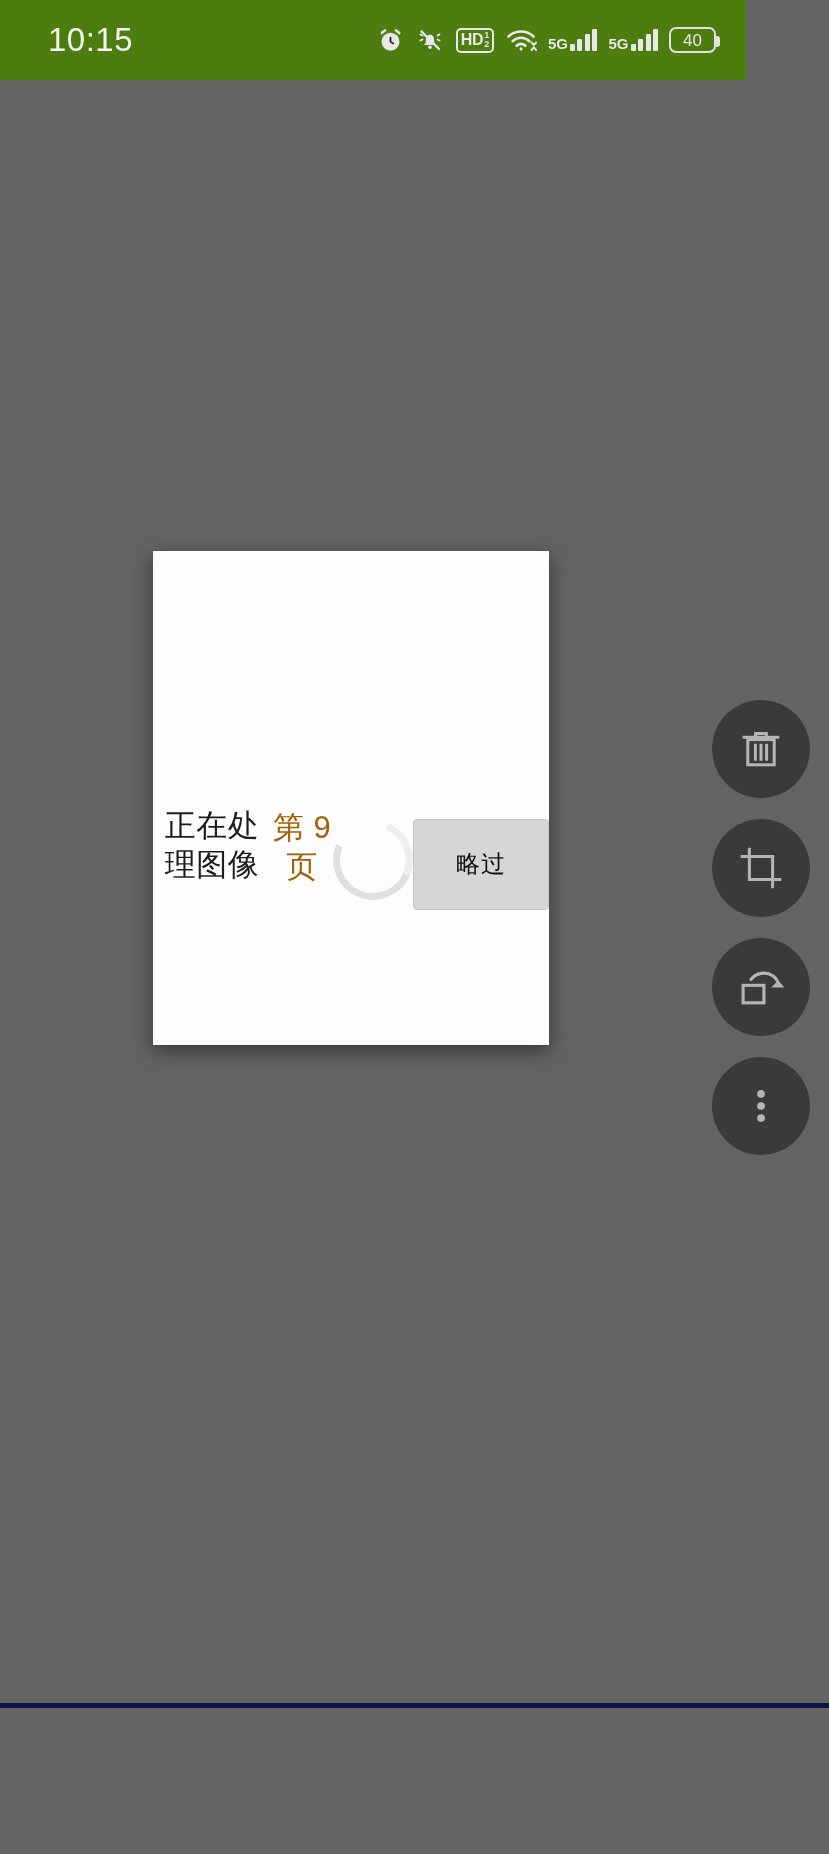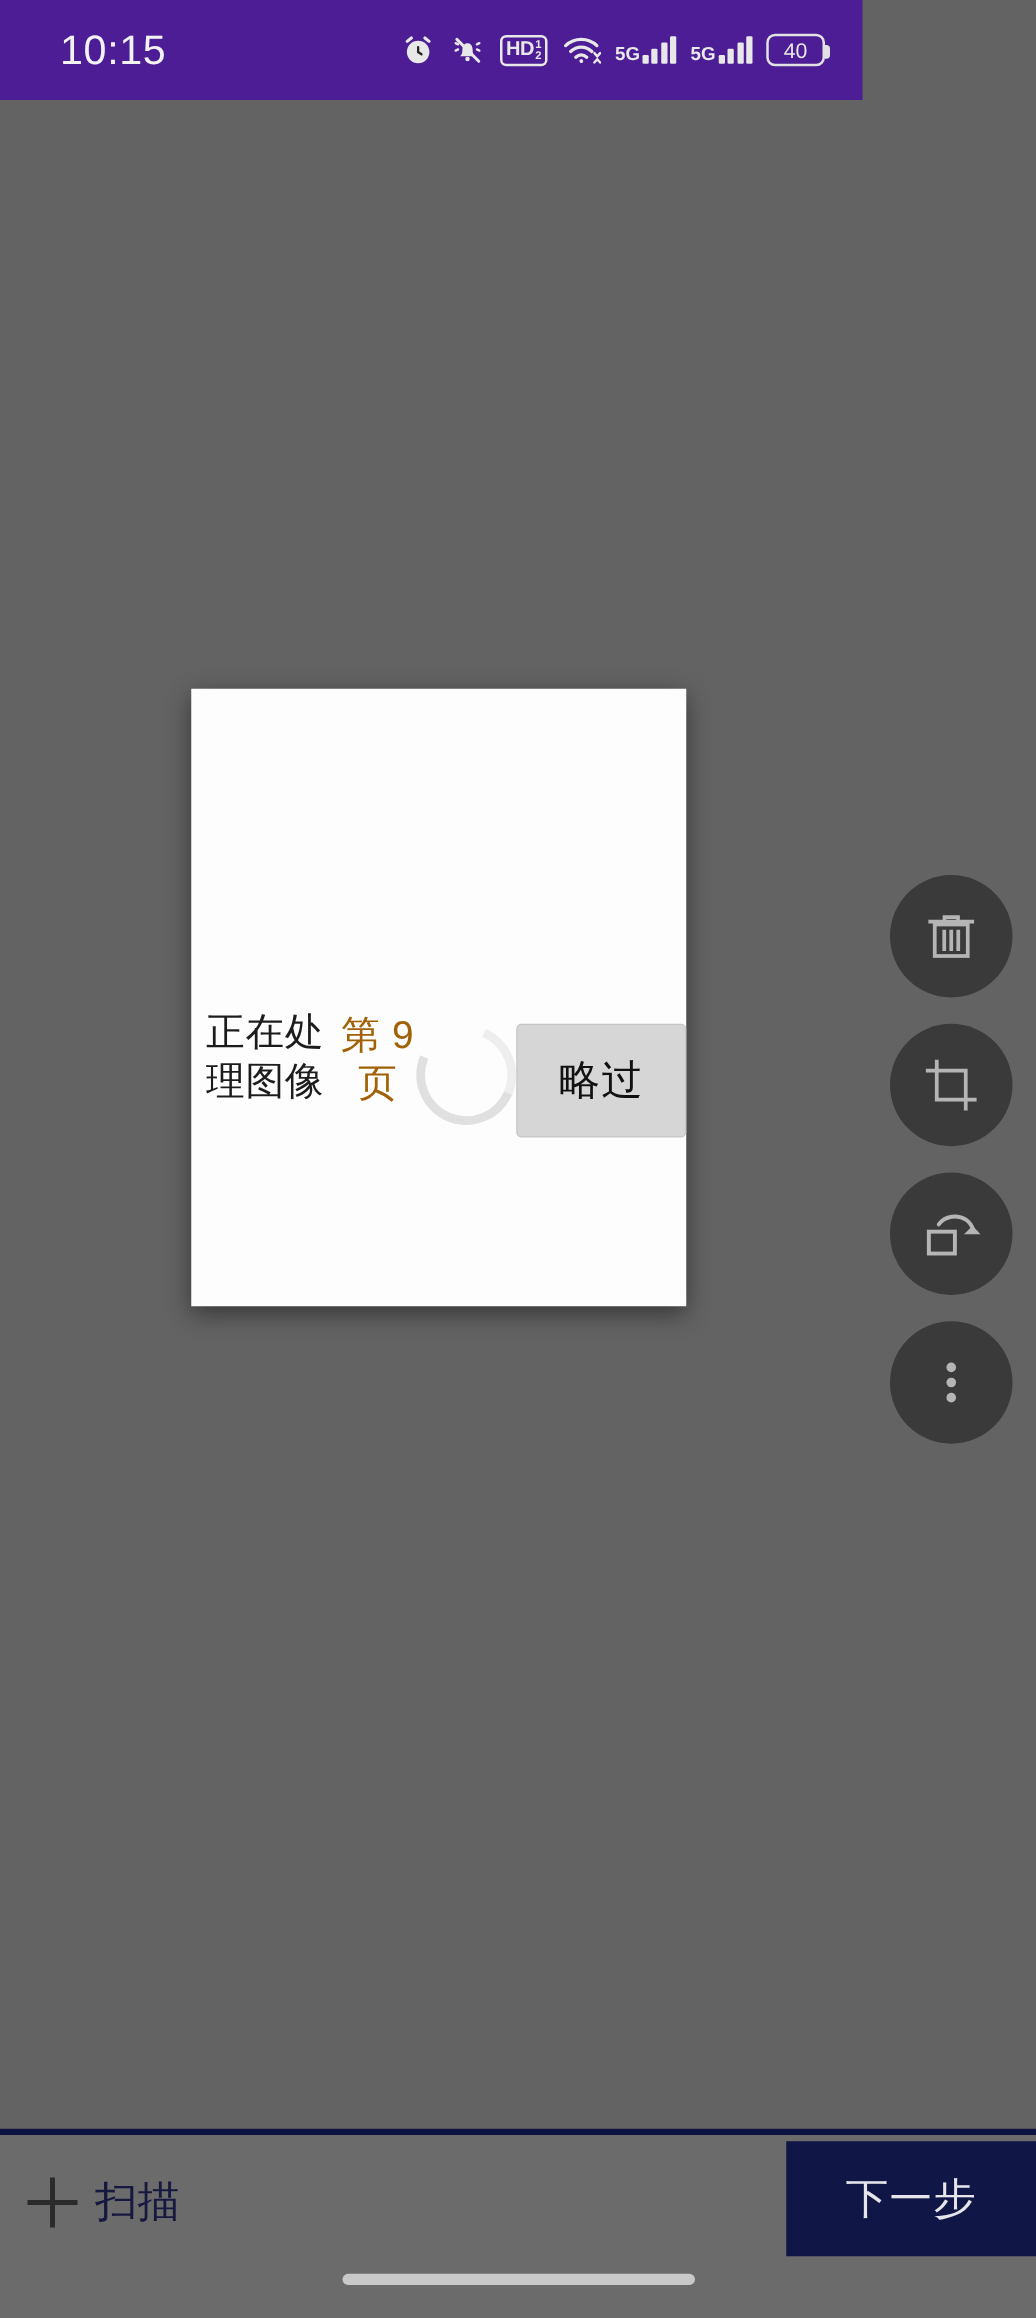--- a/index.html
+++ b/index.html
@@ -18,22 +18,22 @@
     width: 829px;
     height: 1854px;
     background: #636363;
     overflow: hidden;
   }
 
   
   #status-bar {
     position: absolute;
     left: 0; top: 0;
-    width: 690px; height: 80px;
-    background: #4c1d95;
+    width: 746px; height: 80px;
+    background: #4d7c0f;
     display: flex;
     align-items: center;
     justify-content: space-between;
     padding: 0 30px 0 48px;
   }
   #status-time {
     color: #f2f2f2;
     font-size: 33px;
     letter-spacing: 0.5px;
     font-weight: 400;
@@ -200,21 +200,21 @@
     transform: rotate(-22deg);
   }
   #skip-button {
     margin-top: 36px;
     min-width: 136px;
     height: 91px;
     background: #d6d6d6;
     border: 1px solid #c6c6c6;
     border-radius: 4px;
     color: #111;
-    font-size: 33px;
+    font-size: 24px;
     letter-spacing: 1px;
     display: flex;
     align-items: center;
     justify-content: center;
     padding: 0 18px;
     font-family: "Liberation Sans", "DejaVu Sans", sans-serif;
     text-align: center;
   }
 
   
@@ -404,33 +404,20 @@
           <circle cx="12" cy="5.4" r="2.1"></circle>
           <circle cx="12" cy="12" r="2.1"></circle>
           <circle cx="12" cy="18.6" r="2.1"></circle>
         </svg>
       </span>
     </div>
 
   </div>
 
   <div id="bottom-divider"></div>
-  <div id="bottom-bar">
-
-    <div id="scan-button">
-      <span id="scan-plus"></span>
-      <span id="scan-label">扫描</span>
-    </div>
-
-    <div id="next-button">
-      <span id="next-label">下一步</span>
-    </div>
-
-    <div id="home-indicator"></div>
-  </div>
 
   <div id="dialog-backdrop">
     <div id="processing-dialog">
       <div id="dialog-title">正在处理图像</div>
       <div id="dialog-page">第 9 页</div>
       <div id="spinner-wrap">
         <div id="spinner"></div>
       </div>
       <div id="skip-button">略过</div>
     </div>

